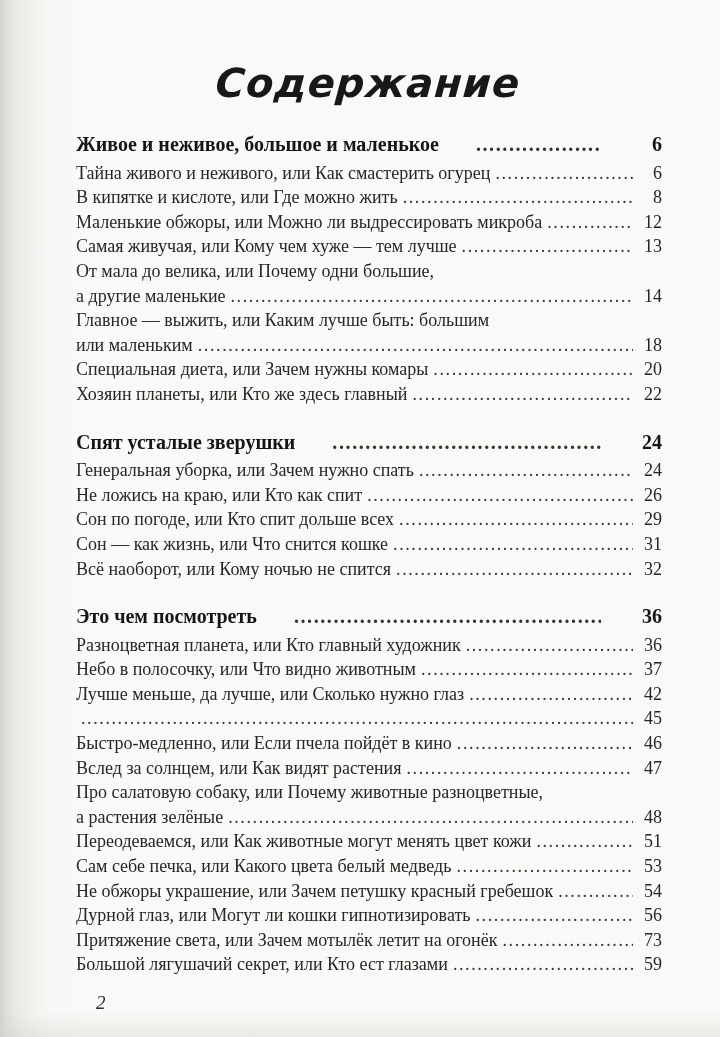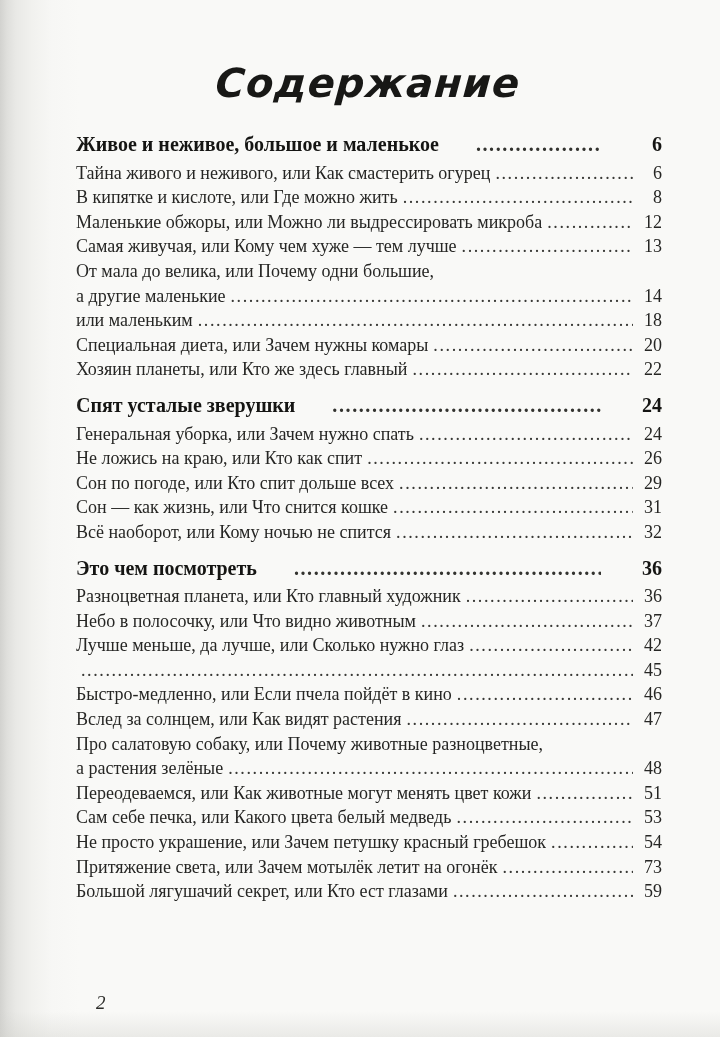--- a/index.html
+++ b/index.html
@@ -79,21 +79,21 @@
     text-align: right;
   }
   .row.heading {
     font-weight: bold;
     font-size: 20px;
     color: #151513;
     margin-bottom: 4px;
     gap: 32px;
   }
   .row.heading .dots { color: #33332f; }
-  .row.heading.gap { margin-top: 11px; }
+  .row.heading.gap { margin-top: 23px; }
   .row.cont {  }
   .folio {
     position: absolute;
     left: 96px;
     top: 992px;
     font-style: italic;
     font-size: 19px;
     color: #2c2c29;
   }
 </style>
@@ -133,20 +133,23 @@
     <span class="num">13</span>
   </div>
       <div class="row cont">
     <span class="txt">От мала до велика, или Почему одни большие,</span>
   </div>
       <div class="row entry">
     <span class="txt">а другие маленькие</span>
     <span class="dots"></span>
     <span class="num">14</span>
   </div>
+      <div class="row cont">
+    <span class="txt">Главное — выжить, или Каким лучше быть: большим</span>
+  </div>
       <div class="row entry">
     <span class="txt">или маленьким</span>
     <span class="dots"></span>
     <span class="num">18</span>
   </div>
       <div class="row entry">
     <span class="txt">Специальная диета, или Зачем нужны комары</span>
     <span class="dots"></span>
     <span class="num">20</span>
   </div>
@@ -231,23 +234,28 @@
     <span class="txt">Переодеваемся, или Как животные могут менять цвет кожи</span>
     <span class="dots"></span>
     <span class="num">51</span>
   </div>
       <div class="row entry">
     <span class="txt">Сам себе печка, или Какого цвета белый медведь</span>
     <span class="dots"></span>
     <span class="num">53</span>
   </div>
       <div class="row entry">
-    <span class="txt">Не просто украшение, или Зачем петушку красный гребешок</span>
+    <span class="txt">Не обжоры украшение, или Зачем петушку красный гребешок</span>
     <span class="dots"></span>
     <span class="num">54</span>
+  </div>
+      <div class="row entry">
+    <span class="txt">Дурной глаз, или Могут ли кошки гипнотизировать</span>
+    <span class="dots"></span>
+    <span class="num">56</span>
   </div>
       <div class="row entry">
     <span class="txt">Притяжение света, или Зачем мотылёк летит на огонёк</span>
     <span class="dots"></span>
     <span class="num">73</span>
   </div>
       <div class="row entry">
     <span class="txt">Большой лягушачий секрет, или Кто ест глазами</span>
     <span class="dots"></span>
     <span class="num">59</span>

